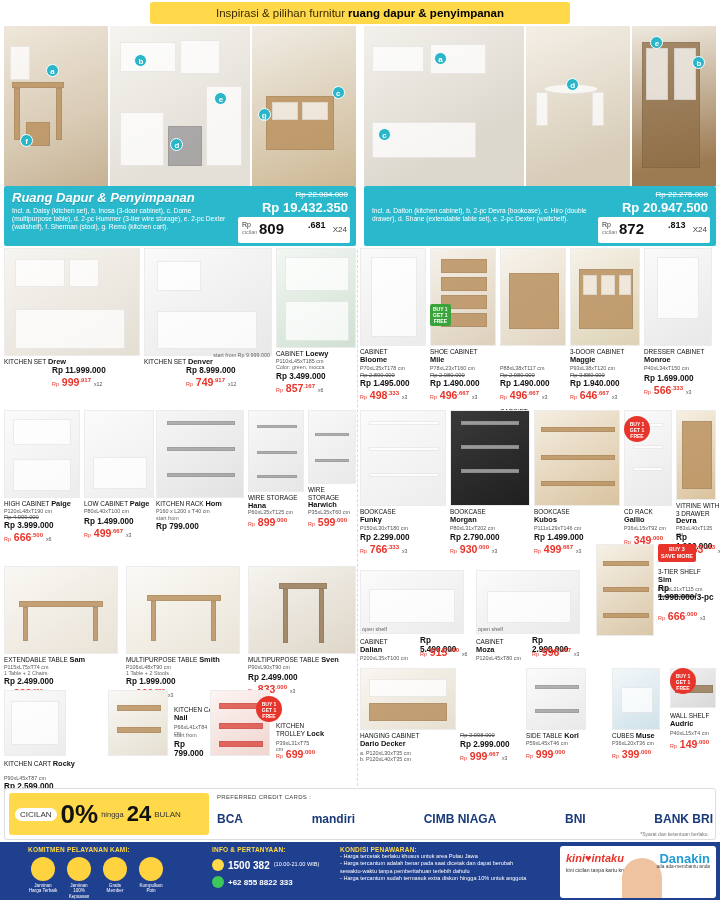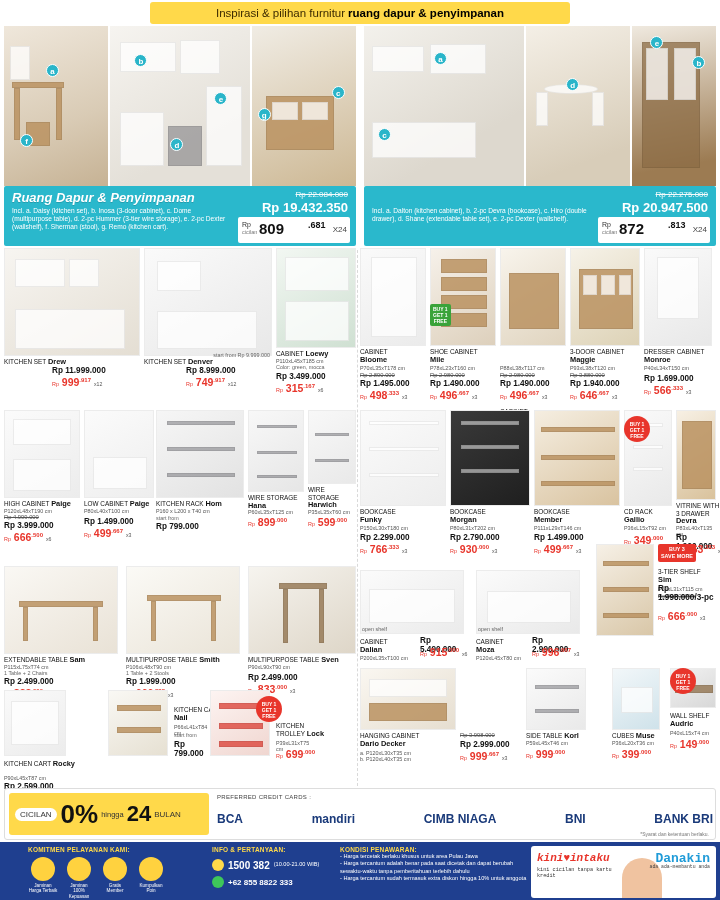--- a/index.html
+++ b/index.html
@@ -141,22 +141,22 @@
   .f-col { position: absolute; top: 4px; height: 52px; }
   .f-title { font-size: 6.5px; font-weight: bold; color: #ffd94a; letter-spacing:.2px; }
   .f-item { font-size: 5.6px; color: #fff; line-height: 7.4px; }
   .f-badges { display: flex; gap: 6px; margin-top: 4px; }
   .f-badge { width: 30px; text-align: center; }
   .f-badge .c { width: 24px; height: 24px; border-radius: 50%; background: #ffd23f; margin: 0 auto; }
   .f-badge .t { font-size: 4.6px; line-height: 5.4px; margin-top: 2px; }
   .f-phone { font-size: 10px; font-weight: bold; }
   .f-wa { font-size: 8px; font-weight: bold; text-align: right; }
   .kini {
-    position:absolute; right: 4px; top: 4px; width: 185px; height: 52px;
-    background: #fff; border-radius: 3px; overflow:hidden;font-family:Liberation Mono, monospace;
+    position:absolute; right: 4px; top: 4px; width: 156px; height: 52px;
+    background: #fff; border-radius: 3px; overflow:hidden;
   }
   .kini .k1 { position:absolute; left: 6px; top: 6px; font-size: 11px; font-weight: bold; color:#e8352b; font-style: italic; }
   .kini .k2 { position:absolute; left: 6px; top: 21px; font-size: 5.2px; color:#333; line-height:6.4px; width: 86px;}
   .kini .dana { position:absolute; right: 6px; top: 5px; font-size: 13px; font-weight: bold; color:#1f9bd8; }
   .kini .dana2 { position:absolute; right: 6px; top: 18px; font-size: 4.8px; color:#444; }
   .kini .face { position:absolute; right: 54px; bottom: 0; width: 40px; height: 40px; border-radius: 50% 50% 0 0; background:#f0c3a0; }
 </style>
 </head>
 <body>
 
@@ -301,21 +301,21 @@
         </div>
         <div class="pname" style="left:0; top:102px;">
           <span>CABINET</span>
           <b>Loewy</b>
         </div>
         <div class="pdim" style="position:absolute; left:0; top:110px;">P110xL45xT185 cm</div>
         <div class="ppromo" style="position:absolute; left:0; top:116px;">Color: green, mocca</div>
         <div class="pprice" style="position:absolute; left:0; top:124px;">Rp 3.499.000</div>
         <div class="credit" style="position:absolute; left:0; top:134px;">
           <span class="pre">Rp</span>
-          <span>315</span><span class="cents">.167</span>
+          <span>857</span><span class="cents">.167</span>
           <span class="x">x6</span>
         </div>
       </div>
 
       <div class="prod" style="left:0; top:162px; width:76px;">
         <div class="pimg" style="width:76px; height:88px; background:linear-gradient(150deg,#fbfbfb,#ececec);">
           <div class="sh" style="left:8px; top:8px; width:58px; height:26px;"></div>
           <div class="sh" style="left:8px; top:48px; width:58px; height:32px;"></div>
         </div>
         <div class="pname" style="left:0; top:90px;">
@@ -643,21 +643,21 @@
       </div>
 
       <div class="prod" style="left:174px; top:162px; width:86px;">
         <div class="pimg" style="width:86px; height:96px; background:linear-gradient(150deg,#f5eee1,#d9c3a0);">
           <div class="sh wood" style="left:6px; top:16px; width:74px; height:5px;"></div>
           <div class="sh wood" style="left:6px; top:44px; width:74px; height:5px;"></div>
           <div class="sh wood" style="left:6px; top:70px; width:74px; height:5px;"></div>
         </div>
         <div class="pname" style="left:0; top:98px;">
           <span>BOOKCASE</span><br>
-          <b>Member</b>
+          <b>Kubos</b>
         </div>
         <div class="pdim" style="position:absolute; left:0; top:115px;">P111xL29xT146 cm</div>
         <div class="pprice" style="position:absolute; left:0; top:123px;">Rp 1.499.000</div>
         <div class="credit" style="position:absolute; left:0; top:133px;">
           <span class="pre">Rp</span>
           <span>499</span><span class="cents">.667</span>
           <span class="x">x3</span>
         </div>
       </div>
 

